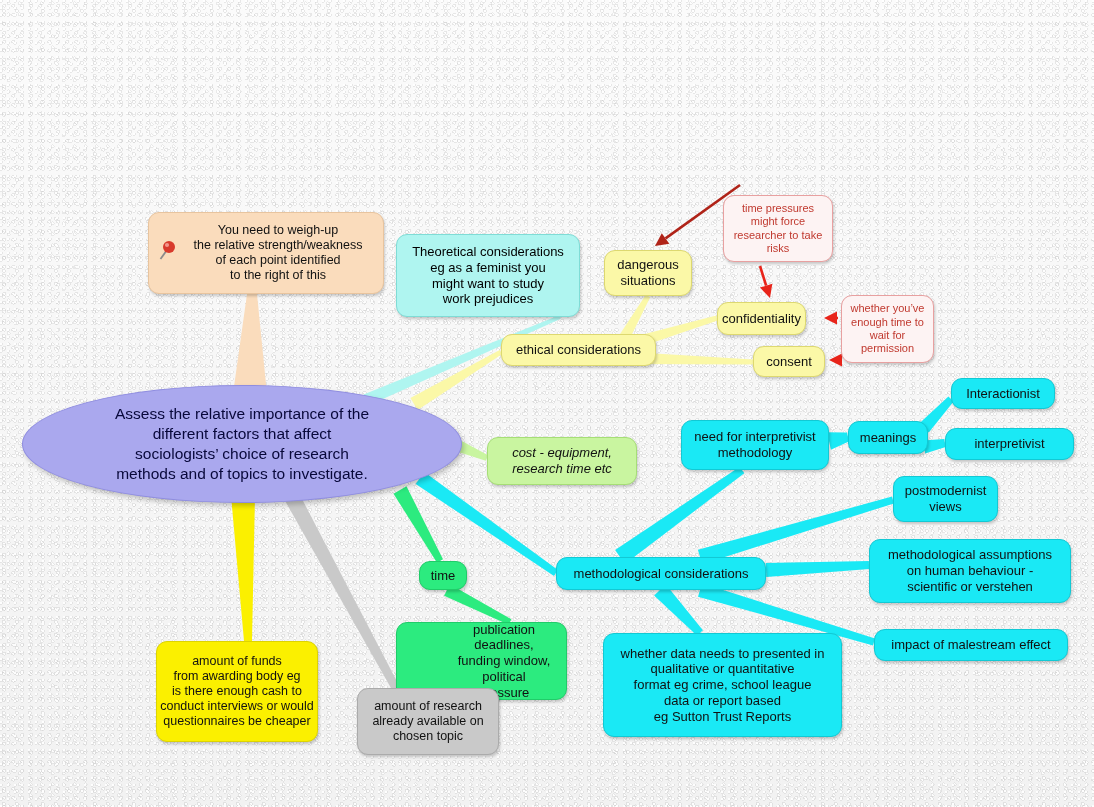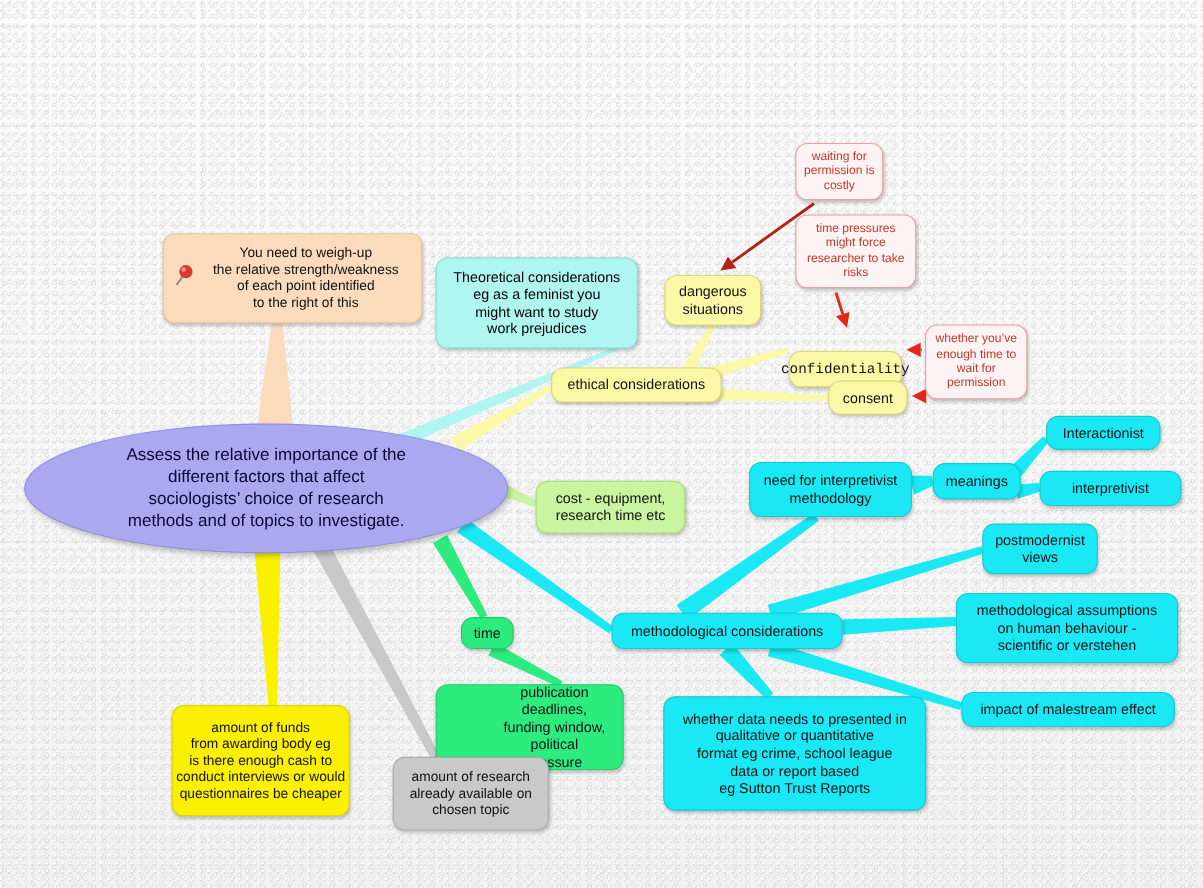--- a/index.html
+++ b/index.html
@@ -104,42 +104,39 @@
 sociologists’ choice of research
 methods and of topics to investigate.</div>
     <div class="node shadow" style="left: 148px; top: 212px; width: 236px; height: 82px; background: rgb(250, 220, 188); border: 1px solid rgb(232, 196, 158); color: rgb(17, 17, 17); font-size: 12.5px; padding-left: 24px;">You need to weigh-up
 the relative strength/weakness
 of each point identified
 to the right of this</div>
     <div class="node shadow" style="left: 396px; top: 234px; width: 184px; height: 83px; background: rgb(175, 245, 240); border: 1px solid rgb(127, 220, 214); color: #000000; font-size: 13px;">Theoretical considerations
 eg as a feminist you
 might want to study
 work prejudices</div>
-    <div class="node shadow" style="left: 723px; top: 130px; width: 80px; height: 52px; background: rgb(253, 243, 243); border: 1px solid rgb(232, 160, 160); color: rgb(192, 57, 47); font-size: 11px;">waiting for
-permission is
-costly</div>
     <div class="node shadow" style="left: 723px; top: 195px; width: 110px; height: 67px; background: rgb(253, 243, 243); border: 1px solid rgb(232, 160, 160); color: rgb(192, 57, 47); font-size: 11px;">time pressures
 might force
 researcher to take
 risks</div>
     <div class="node shadow" style="left: 604px; top: 250px; width: 88px; height: 46px; background: rgb(251, 248, 167); border: 1px solid rgb(221, 216, 112); color: rgb(17, 17, 17); font-size: 13px;">dangerous
 situations</div>
-    <div class="node shadow" style="left: 717px; top: 319px; width: 103px; height: 33px; background: rgb(251, 248, 167); border: 1px solid rgb(221, 216, 112); color: rgb(17, 17, 17); font-size: 13px; font-family: Liberation Mono, monospace;">confidentiality</div>
+    <div class="node shadow" style="left: 717px; top: 302px; width: 89px; height: 33px; background: rgb(251, 248, 167); border: 1px solid rgb(221, 216, 112); color: rgb(17, 17, 17); font-size: 13px;">confidentiality</div>
     <div class="node shadow" style="left: 841px; top: 295px; width: 93px; height: 68px; background: rgb(253, 243, 243); border: 1px solid rgb(232, 160, 160); color: rgb(192, 57, 47); font-size: 11px;">whether you’ve
 enough time to
 wait for
 permission</div>
     <div class="node shadow" style="left: 501px; top: 334px; width: 155px; height: 32px; background: rgb(251, 248, 167); border: 1px solid rgb(221, 216, 112); color: rgb(17, 17, 17); font-size: 13px;">ethical considerations</div>
     <div class="node shadow" style="left: 753px; top: 346px; width: 72px; height: 31px; background: rgb(251, 248, 167); border: 1px solid rgb(221, 216, 112); color: rgb(17, 17, 17); font-size: 13px;">consent</div>
     <div class="node shadow" style="left: 951px; top: 378px; width: 104px; height: 31px; background: rgb(26, 233, 245); border: 1px solid rgb(18, 201, 212); color: rgb(17, 17, 17); font-size: 13px;">Interactionist</div>
     <div class="node shadow" style="left: 681px; top: 420px; width: 148px; height: 50px; background: rgb(26, 233, 245); border: 1px solid rgb(18, 201, 212); color: rgb(17, 17, 17); font-size: 13px;">need for interpretivist
 methodology</div>
     <div class="node shadow" style="left: 848px; top: 421px; width: 80px; height: 33px; background: rgb(26, 233, 245); border: 1px solid rgb(18, 201, 212); color: rgb(17, 17, 17); font-size: 13px;">meanings</div>
     <div class="node shadow" style="left: 945px; top: 428px; width: 129px; height: 32px; background: rgb(26, 233, 245); border: 1px solid rgb(18, 201, 212); color: rgb(17, 17, 17); font-size: 13px;">interpretivist</div>
-    <div class="node shadow" style="left: 487px; top: 437px; width: 136px; height: 48px; background: rgb(201, 245, 160); border: 1px solid rgb(166, 222, 118); color: rgb(17, 17, 17); font-size: 13px;">cost - equipment,
+    <div class="node shadow" style="left: 487px; top: 437px; width: 150px; height: 48px; background: rgb(201, 245, 160); border: 1px solid rgb(166, 222, 118); color: rgb(17, 17, 17); font-size: 13px; font-style: italic;">cost - equipment,
 research time etc</div>
     <div class="node shadow" style="left: 893px; top: 476px; width: 105px; height: 46px; background: rgb(26, 233, 245); border: 1px solid rgb(18, 201, 212); color: rgb(17, 17, 17); font-size: 13px;">postmodernist
 views</div>
     <div class="node shadow" style="left: 869px; top: 539px; width: 202px; height: 64px; background: rgb(26, 233, 245); border: 1px solid rgb(18, 201, 212); color: rgb(17, 17, 17); font-size: 13px;">methodological assumptions
 on human behaviour -
 scientific or verstehen</div>
     <div class="node shadow" style="left: 556px; top: 557px; width: 210px; height: 33px; background: rgb(26, 233, 245); border: 1px solid rgb(18, 201, 212); color: rgb(17, 17, 17); font-size: 13px;">methodological considerations</div>
     <div class="node shadow" style="left: 419px; top: 561px; width: 48px; height: 29px; background: rgb(44, 235, 127); border: 1px solid rgb(32, 204, 105); color: rgb(17, 17, 17); font-size: 13px;">time</div>
     <div class="node shadow" style="left: 874px; top: 629px; width: 194px; height: 32px; background: rgb(26, 233, 245); border: 1px solid rgb(18, 201, 212); color: rgb(17, 17, 17); font-size: 13px;">impact of malestream effect</div>
     <div class="node shadow" style="left: 396px; top: 622px; width: 171px; height: 78px; background: rgb(44, 235, 127); border: 1px solid rgb(32, 204, 105); color: rgb(17, 17, 17); font-size: 13px; padding-left: 45px;">publication deadlines,

